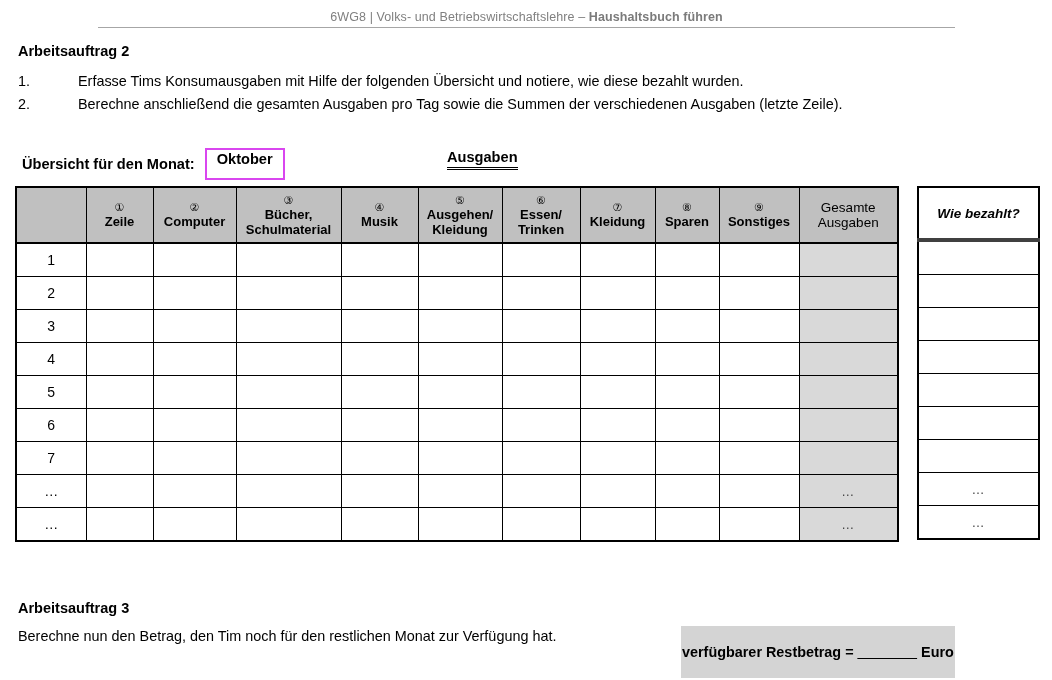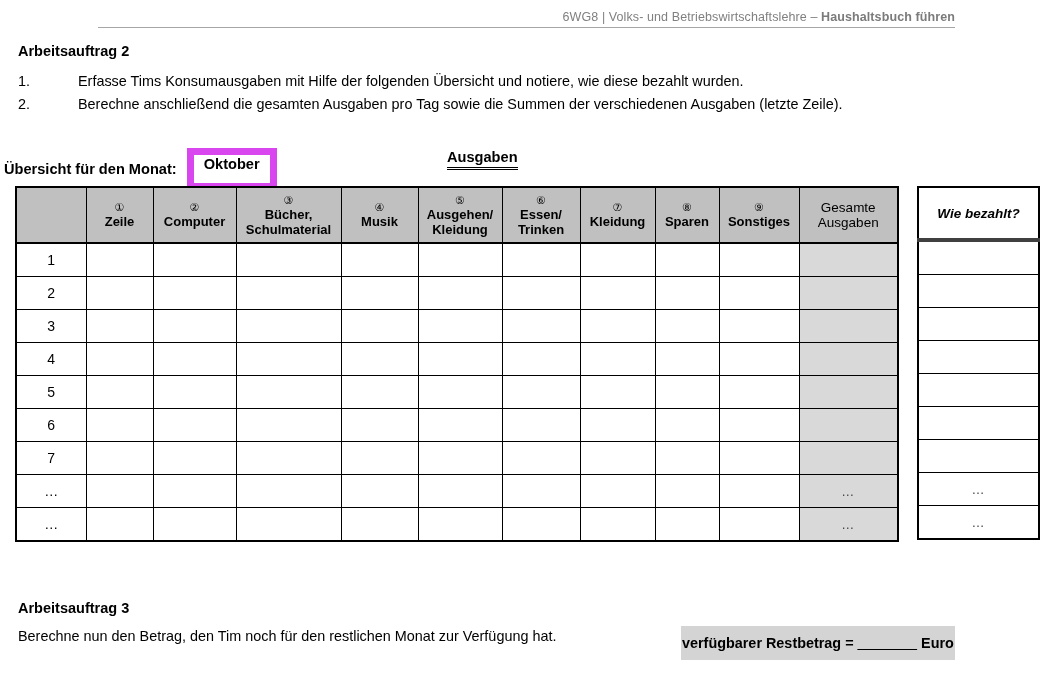--- a/index.html
+++ b/index.html
@@ -15,21 +15,21 @@
     position: relative;
     overflow: hidden;
   }
 
   
   .page-header {
     position: absolute;
     top: 10px;
     left: 98px;
     width: 857px;
-    text-align: right;
+    text-align: center;
   }
   .page-header .hdr-text {
     font-size: 12.5px;
     color: #808080;
     letter-spacing: 0.1px;
     white-space: nowrap;
   }
   .page-header .hdr-bold {
     font-weight: bold;
     color: #7b7b7b;
@@ -63,33 +63,33 @@
   }
   .task-item .num {
     width: 22px;
     flex: 0 0 22px;
   }
   .task-item .txt { flex: 1 1 auto; margin-left: 38px; }
 
   
   .overview-line {
     position: absolute;
-    left: 4px;
+    left: 22px;
     top: 148px;
     display: flex;
     align-items: center;
   }
   .overview-label {
     font-size: 14.6px;
     font-weight: bold;
     white-space: nowrap;
   }
   .month-box {
     margin-left: 10px;
-    border: 7px solid #d946ef;
+    border: 2px solid #d946ef;
     padding: 1px 10px 10px 10px;
     font-size: 14.6px;
     font-weight: bold;
     line-height: 17px;
     background: #ffffff;
   }
   .ausgaben-label {
     position: absolute;
     left: 447px;
     top: 149px;
@@ -209,21 +209,21 @@
   }
   .rest-amount {
     position: absolute;
     left: 681px;
     top: 626px;
     font-size: 14.4px;
     font-weight: bold;
     line-height: 20px;
     background: #d4d4d4;
     white-space: nowrap;
-    padding: 7px 1px;
+    padding: 16px 1px;
   }
   .rest-amount .blank {
     text-decoration: underline;
     letter-spacing: 0.5px;
   }
 </style>
 </head>
 <body>
 
 <div class="page-header">

